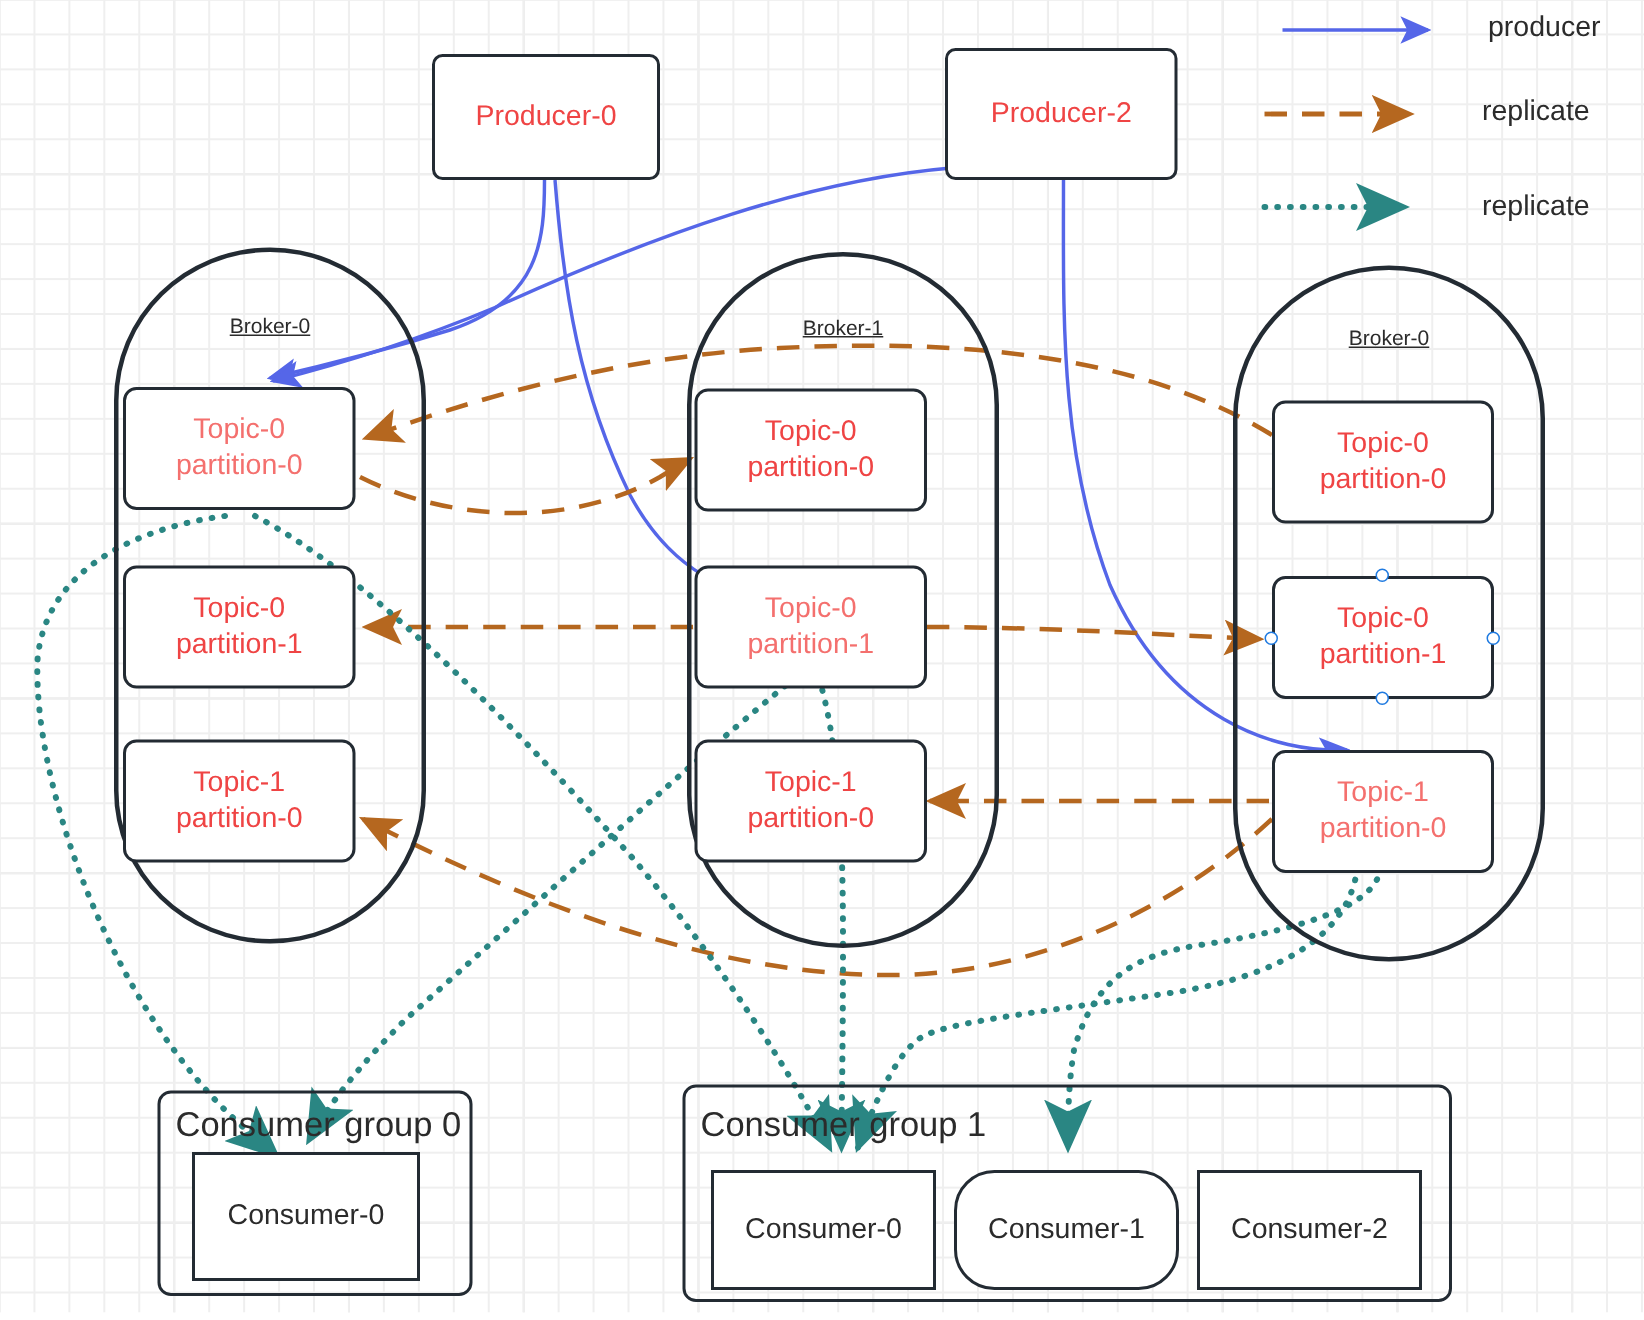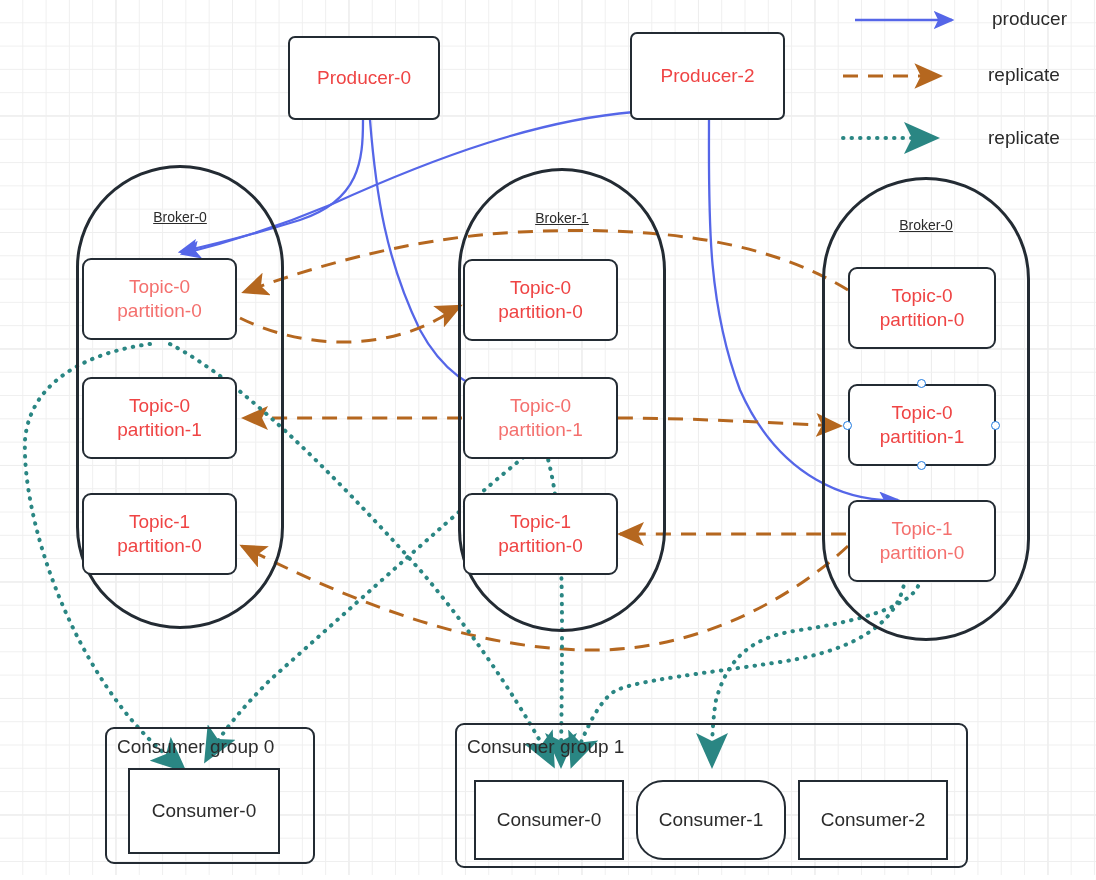--- a/index.html
+++ b/index.html
@@ -65,21 +65,21 @@
   }
   .group-box {
     position: absolute;
     box-sizing: border-box;
     border: 2.6px solid #232b33;
     border-radius: 9px;
     background: transparent;
   }
   .group-label {
     position: absolute;
-    font-size: 19px;
+    font-size: 23px;
     color: #2b2b2b;
     white-space: nowrap;
   }
   .consumer-box {
     position: absolute;
     box-sizing: border-box;
     border: 2.6px solid #232b33;
     background: #ffffff;
     display: flex;
     align-items: center;

